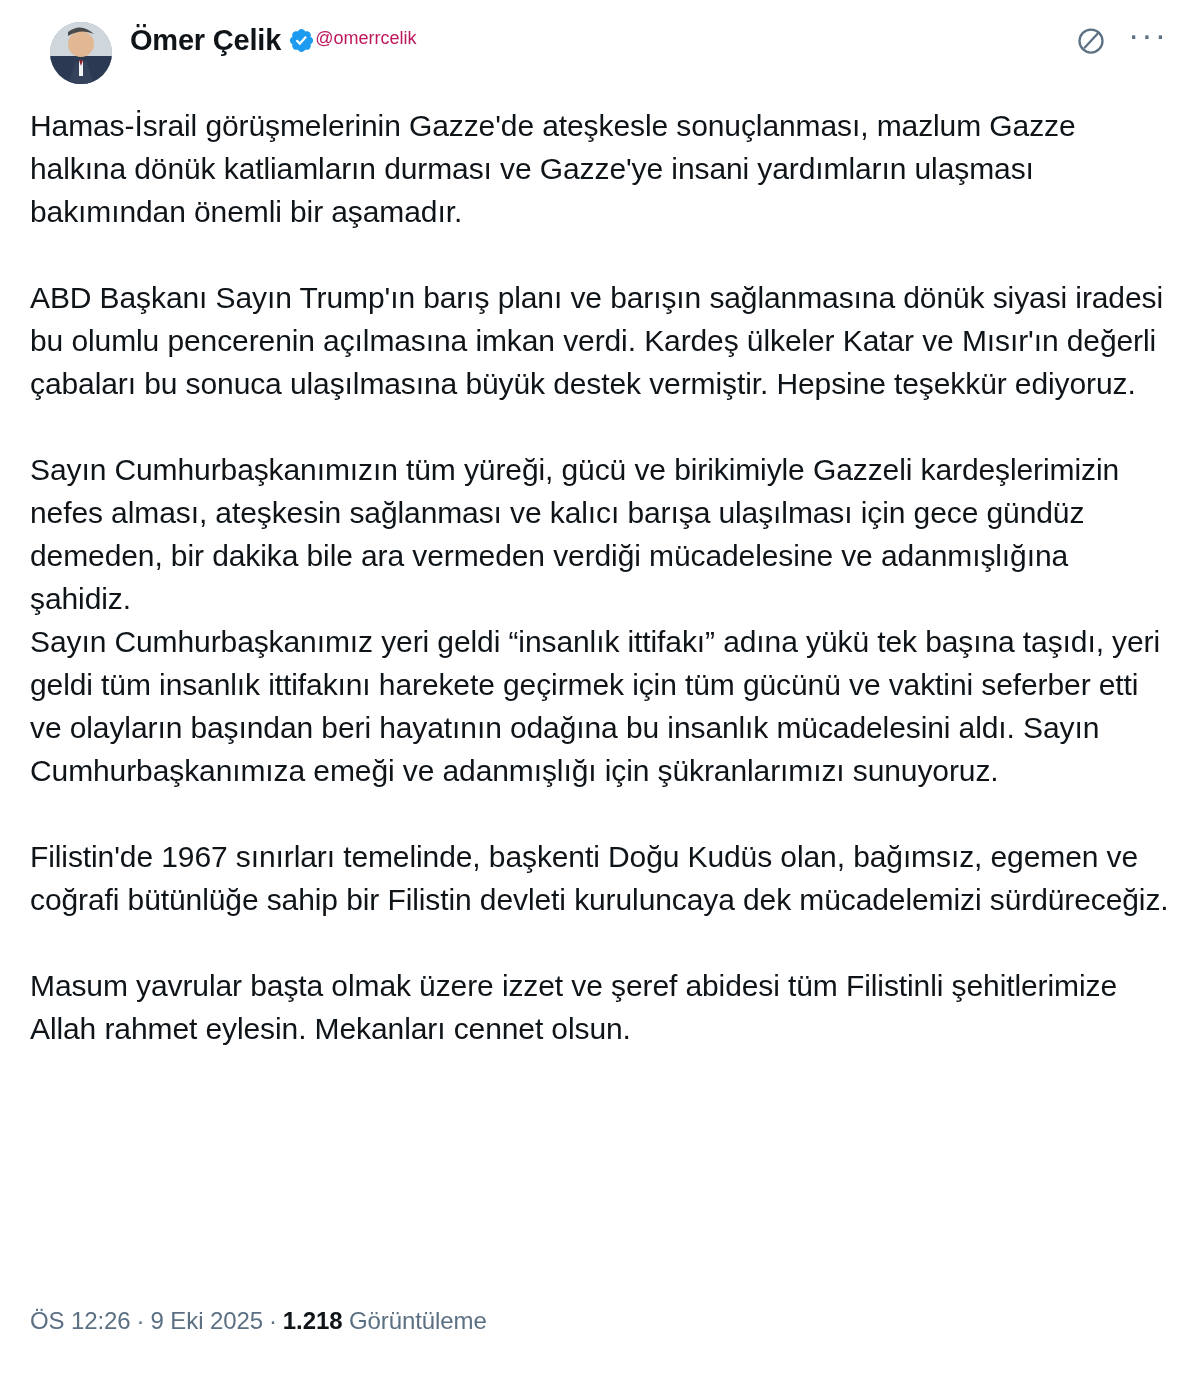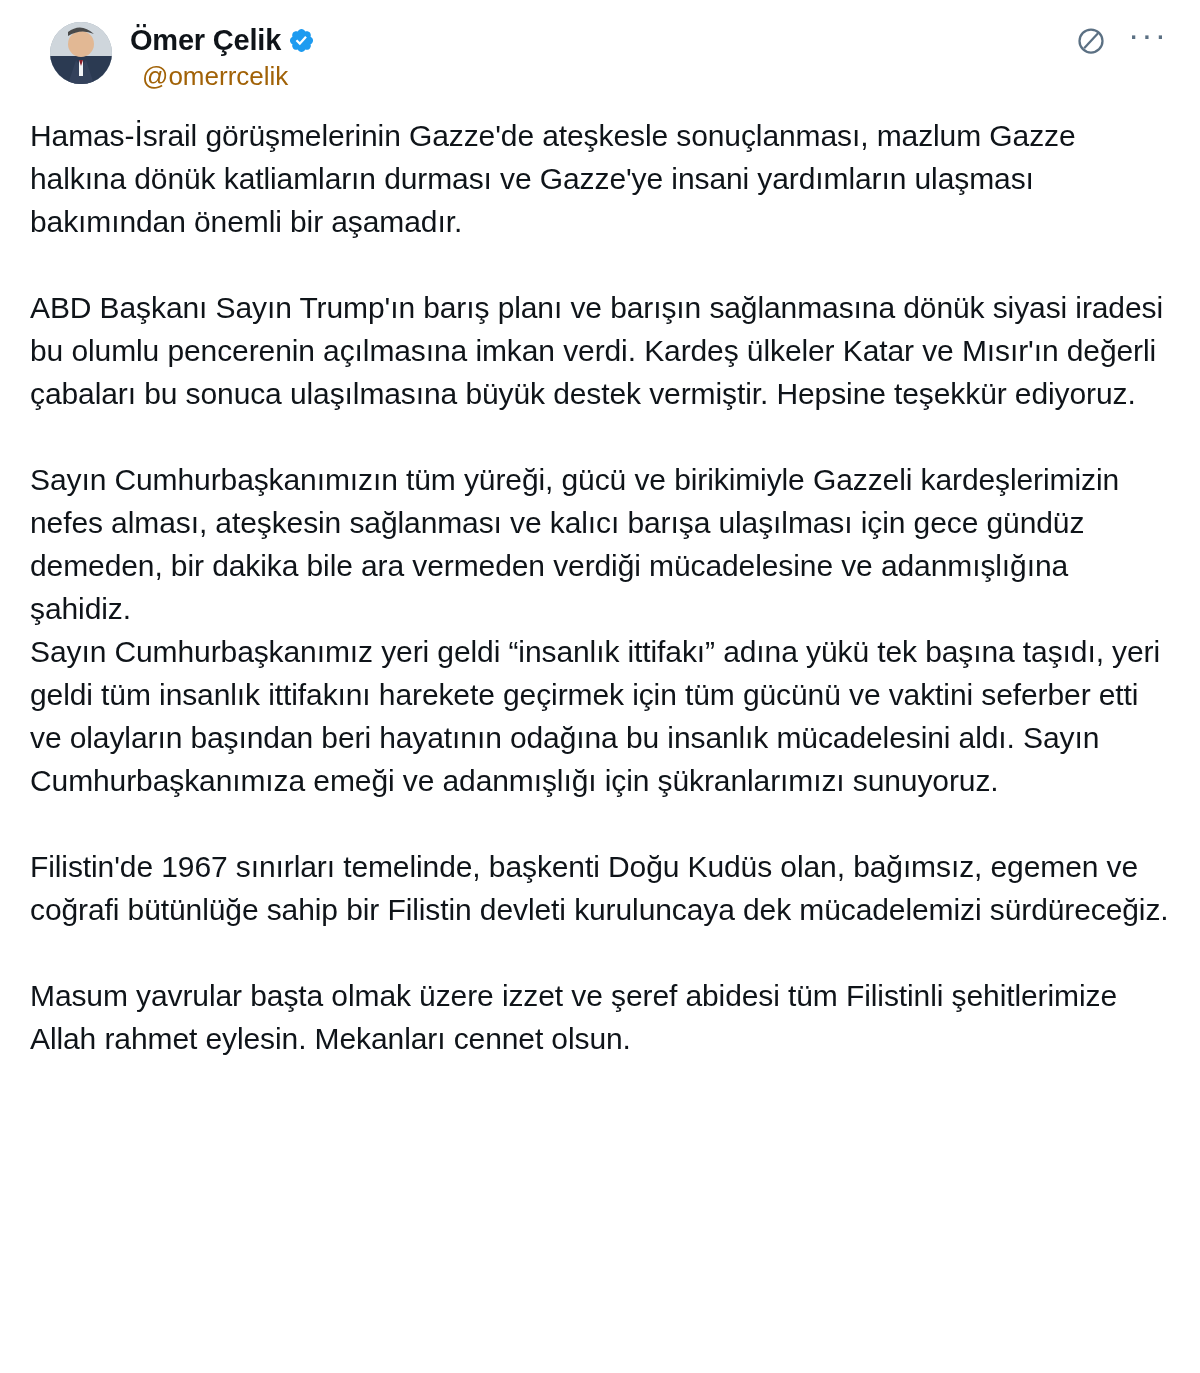--- a/index.html
+++ b/index.html
@@ -34,46 +34,44 @@
     border-radius: 50%;
     flex: 0 0 62px;
     overflow: hidden;
     background: #9aa7b3;
     position: relative;
   }
   .avatar svg { display: block; }
   .name-block {
     margin-left: 18px;
     display: flex;
-    flex-direction: column;
     justify-content: center;
     padding-top: 2px;
   }
   .name-row {
     display: flex;
     align-items: center;
     gap: 7px;
   }
   .display-name {
     font-size: 29px;
     font-weight: bold;
     color: #0f1419;
     line-height: 1.15;
     letter-spacing: -0.2px;
   }
   .verified {
     display: inline-flex;
     align-items: center;
   }
   .handle {
-    font-size: 26px;
-    color: #a16207;
+    font-size: 18px;
+    color: #be185d;
     line-height: 1.3;
     margin-top: 3px;
-    margin-left: 12px;
   }
   .header-actions {
     position: absolute;
     top: 24px;
     right: 32px;
     display: flex;
     align-items: center;
     gap: 22px;
   }
   .grok-icon, .more-icon {
@@ -159,14 +157,17 @@
 
 ABD Başkanı Sayın Trump'ın barış planı ve barışın sağlanmasına dönük siyasi iradesi bu olumlu pencerenin açılmasına imkan verdi. Kardeş ülkeler Katar ve Mısır'ın değerli çabaları bu sonuca ulaşılmasına büyük destek vermiştir. Hepsine teşekkür ediyoruz.
 
 Sayın Cumhurbaşkanımızın tüm yüreği, gücü ve birikimiyle Gazzeli kardeşlerimizin nefes alması, ateşkesin sağlanması ve kalıcı barışa ulaşılması için gece gündüz demeden, bir dakika bile ara vermeden verdiği mücadelesine ve adanmışlığına şahidiz.
 Sayın Cumhurbaşkanımız yeri geldi “insanlık ittifakı” adına yükü tek başına taşıdı, yeri geldi tüm insanlık ittifakını harekete geçirmek için tüm gücünü ve vaktini seferber etti ve olayların başından beri hayatının odağına bu insanlık mücadelesini aldı. Sayın Cumhurbaşkanımıza emeği ve adanmışlığı için şükranlarımızı sunuyoruz.
 
 Filistin'de 1967 sınırları temelinde, başkenti Doğu Kudüs olan, bağımsız, egemen ve coğrafi bütünlüğe sahip bir Filistin devleti kuruluncaya dek mücadelemizi sürdüreceğiz.
 
 Masum yavrular başta olmak üzere izzet ve şeref abidesi tüm Filistinli şehitlerimize Allah rahmet eylesin. Mekanları cennet olsun.</div>
 
+  <div class="tweet-footer">
+    <span>ÖS 12:26</span><span class="dot-sep">·</span><span>9 Eki 2025</span><span class="dot-sep">·</span><span class="views-count">1.218</span> <span>Görüntüleme</span>
+  </div>
 
 </div>
 
 </body></html>

